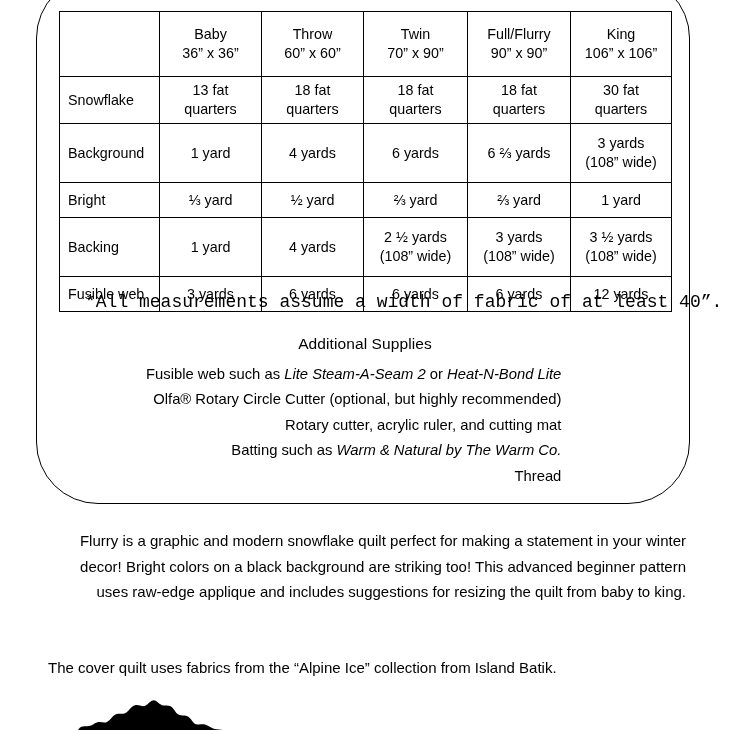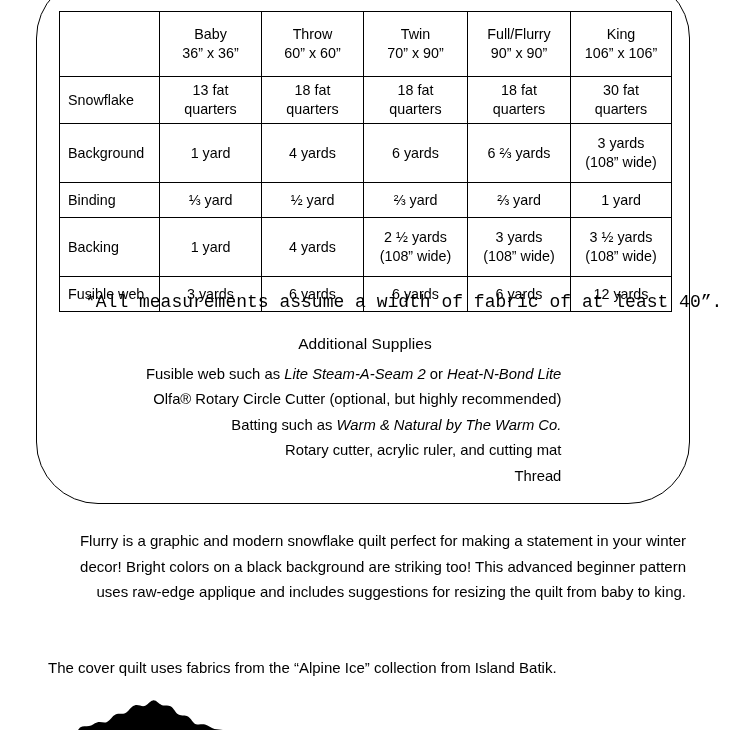--- a/index.html
+++ b/index.html
@@ -174,21 +174,21 @@
     </tr>
     <tr class="r-background">
       <td class="rowlabel">Background</td>
       <td><span>1 yard</span><span class="sub"></span></td>
       <td><span>4 yards</span><span class="sub"></span></td>
       <td><span>6 yards</span><span class="sub"></span></td>
       <td><span>6 ⅔  yards</span><span class="sub"></span></td>
       <td><span>3 yards</span><span class="sub">(108” wide)</span></td>
     </tr>
     <tr class="r-binding">
-      <td class="rowlabel">Binding</td>
+      <td class="rowlabel">Bright</td>
       <td><span>⅓  yard</span></td>
       <td><span>½ yard</span></td>
       <td><span>⅔  yard</span></td>
       <td><span>⅔  yard</span></td>
       <td><span>1 yard</span></td>
     </tr>
     <tr class="r-backing">
       <td class="rowlabel">Backing</td>
       <td><span>1 yard</span><span class="sub"></span></td>
       <td><span>4 yards</span><span class="sub"></span></td>
@@ -207,22 +207,22 @@
   </tbody>
 </table>
 
 <div id="fabric-footnote">*All measurements assume a width of fabric of at least 40”.</div>
 
 <div id="supplies-heading">Additional Supplies</div>
 
 <ul id="supplies-list">
   <li><span>Fusible web such as </span><i>Lite Steam-A-Seam 2</i><span> or </span><i>Heat-N-Bond Lite</i></li>
   <li><span>Olfa® Rotary Circle Cutter (optional, but highly recommended)</span></li>
+  <li><span>Rotary cutter, acrylic ruler, and cutting mat</span></li>
   <li><span>Batting such as </span><i>Warm &amp; Natural by The Warm Co.</i></li>
-  <li><span>Rotary cutter, acrylic ruler, and cutting mat</span></li>
   <li><span>Thread</span></li>
 </ul>
 
 <p id="description-paragraph">Flurry is a graphic and modern snowflake quilt perfect for making a statement in your winter decor! Bright colors on a black background are striking too! This advanced beginner pattern uses raw-edge applique and includes suggestions for resizing the quilt from baby to king.</p>
 
 <p id="collection-note">The cover quilt uses fabrics from the “Alpine Ice” collection from Island Batik.</p>
 
 <svg id="logo-mound" viewBox="0 0 145 30" preserveAspectRatio="none">
   <path d="M0,30 L2,27.5 C5,25.8 8,26.4 11,26.0 C14,25.6 16,23.2 19,22.4
            C23,21.3 26,23.4 29,22.0 C32.5,20.4 34,16.2 37.5,14.6

